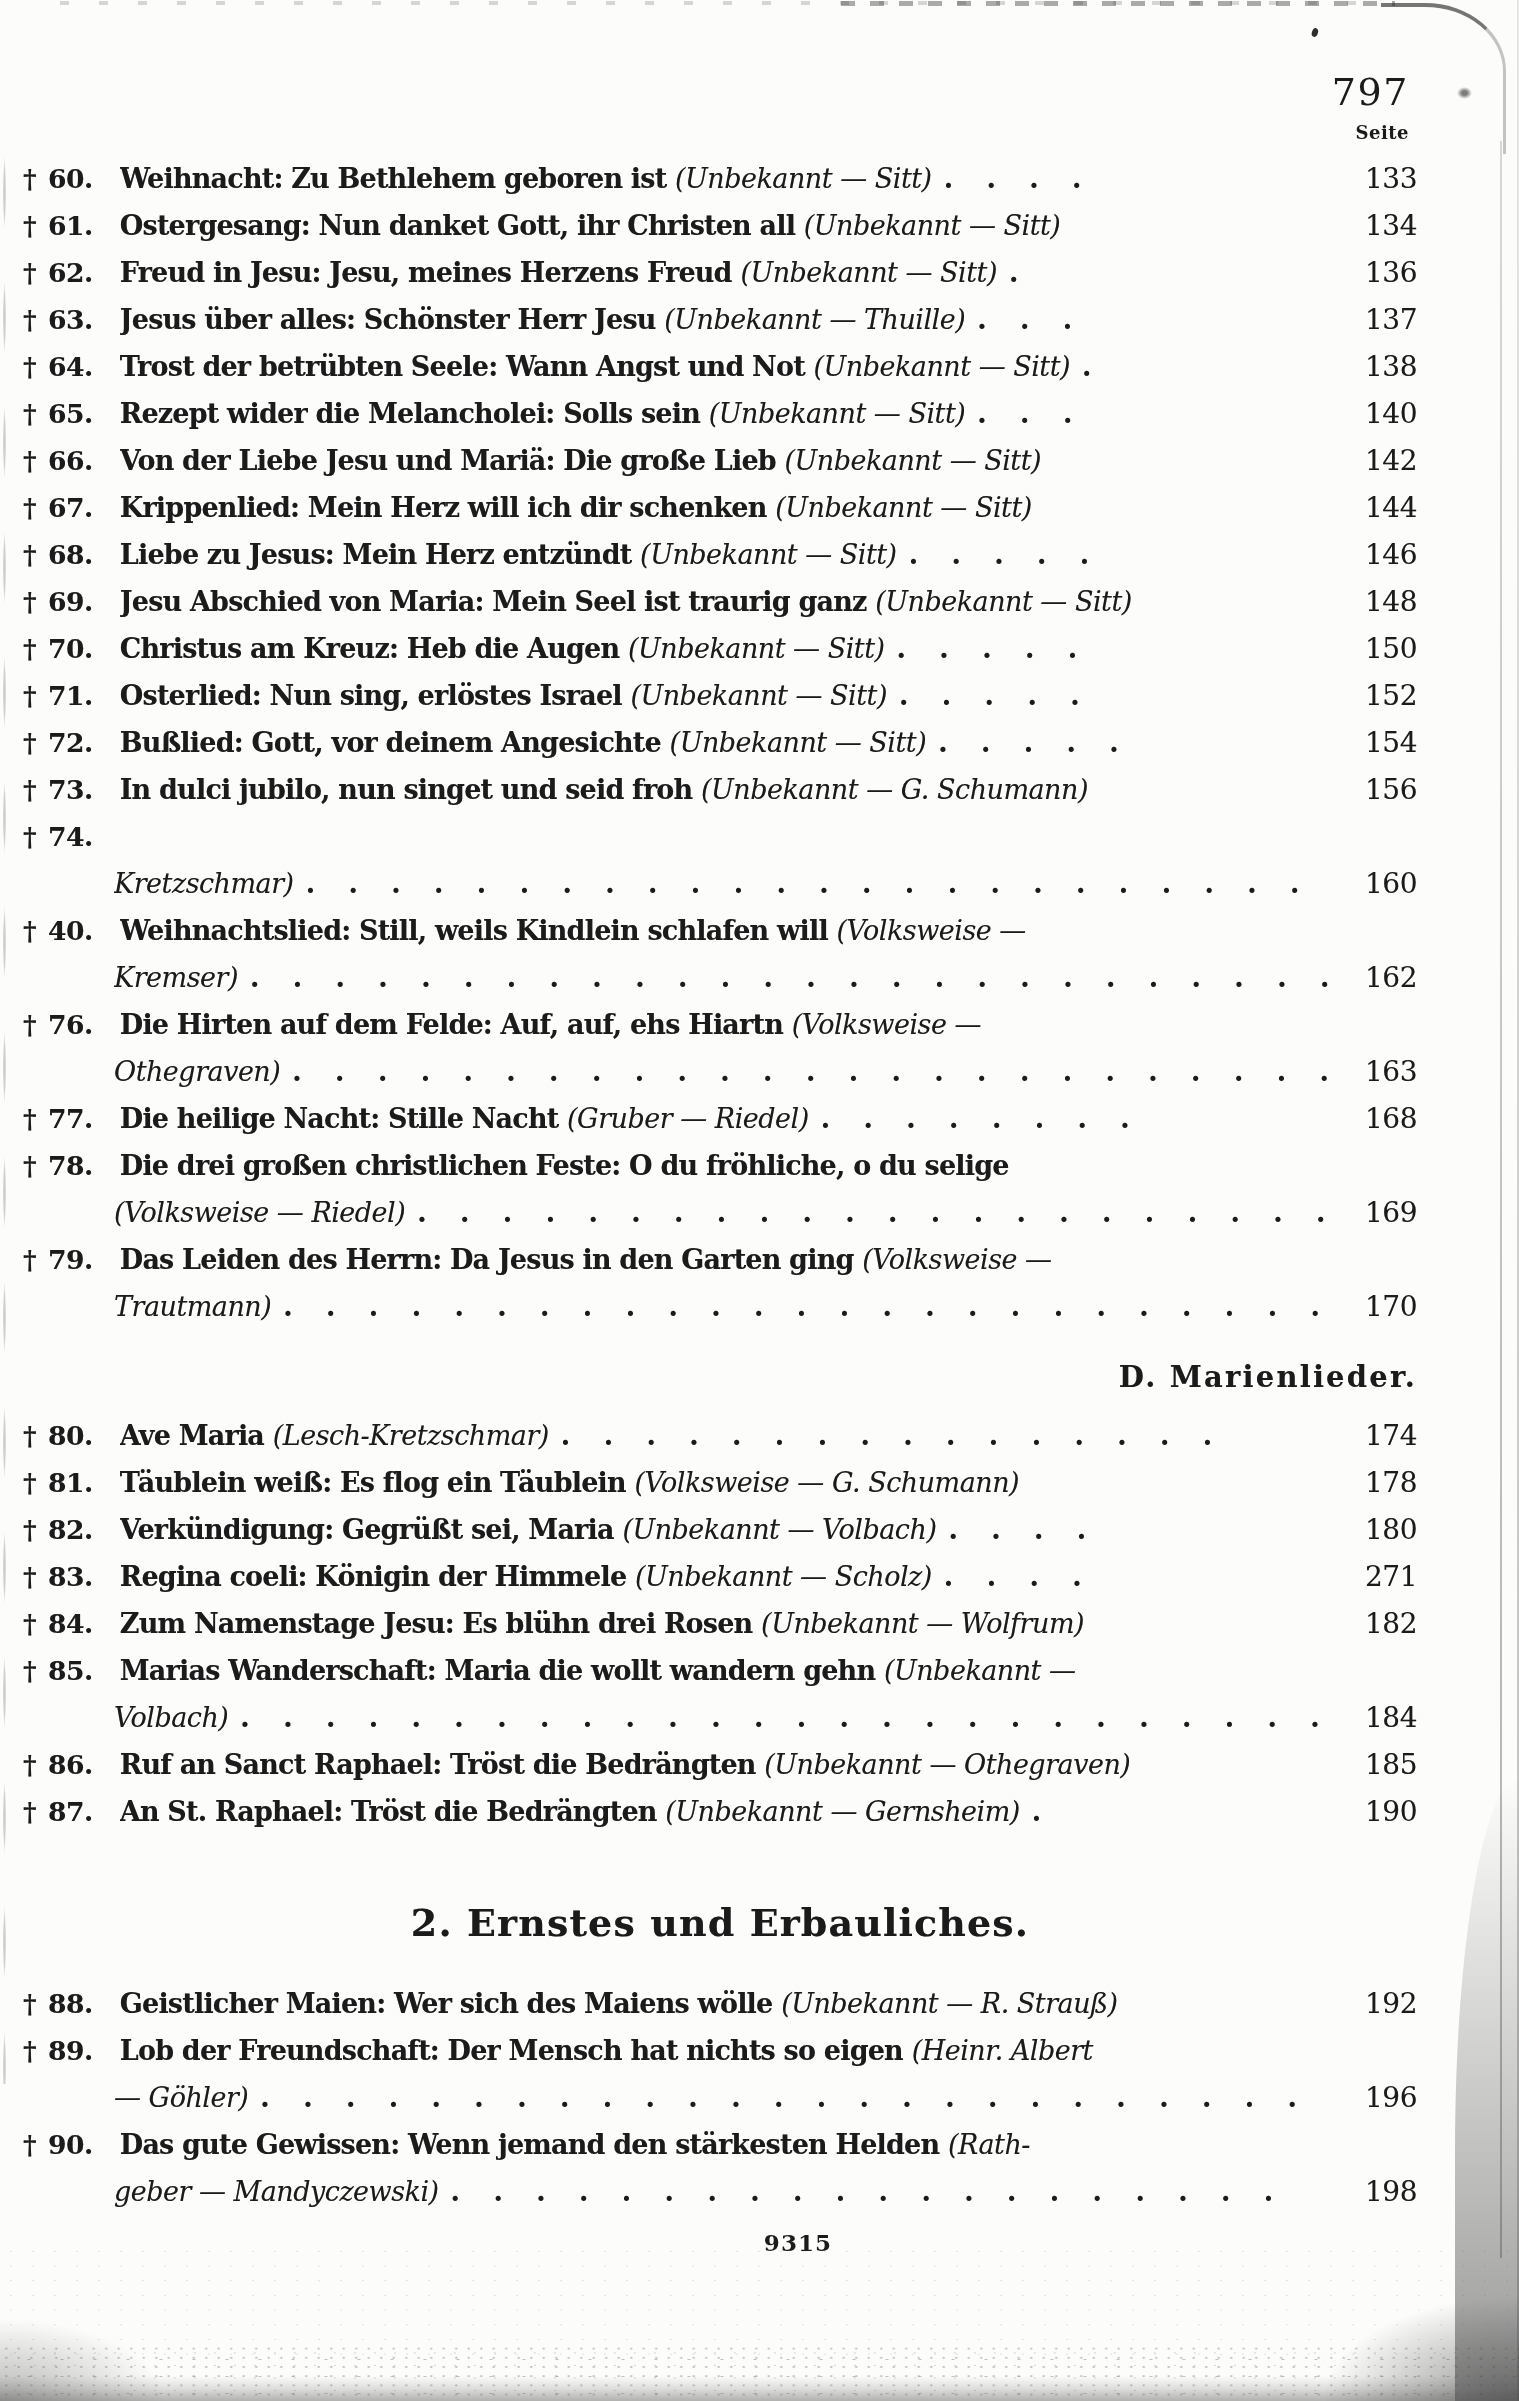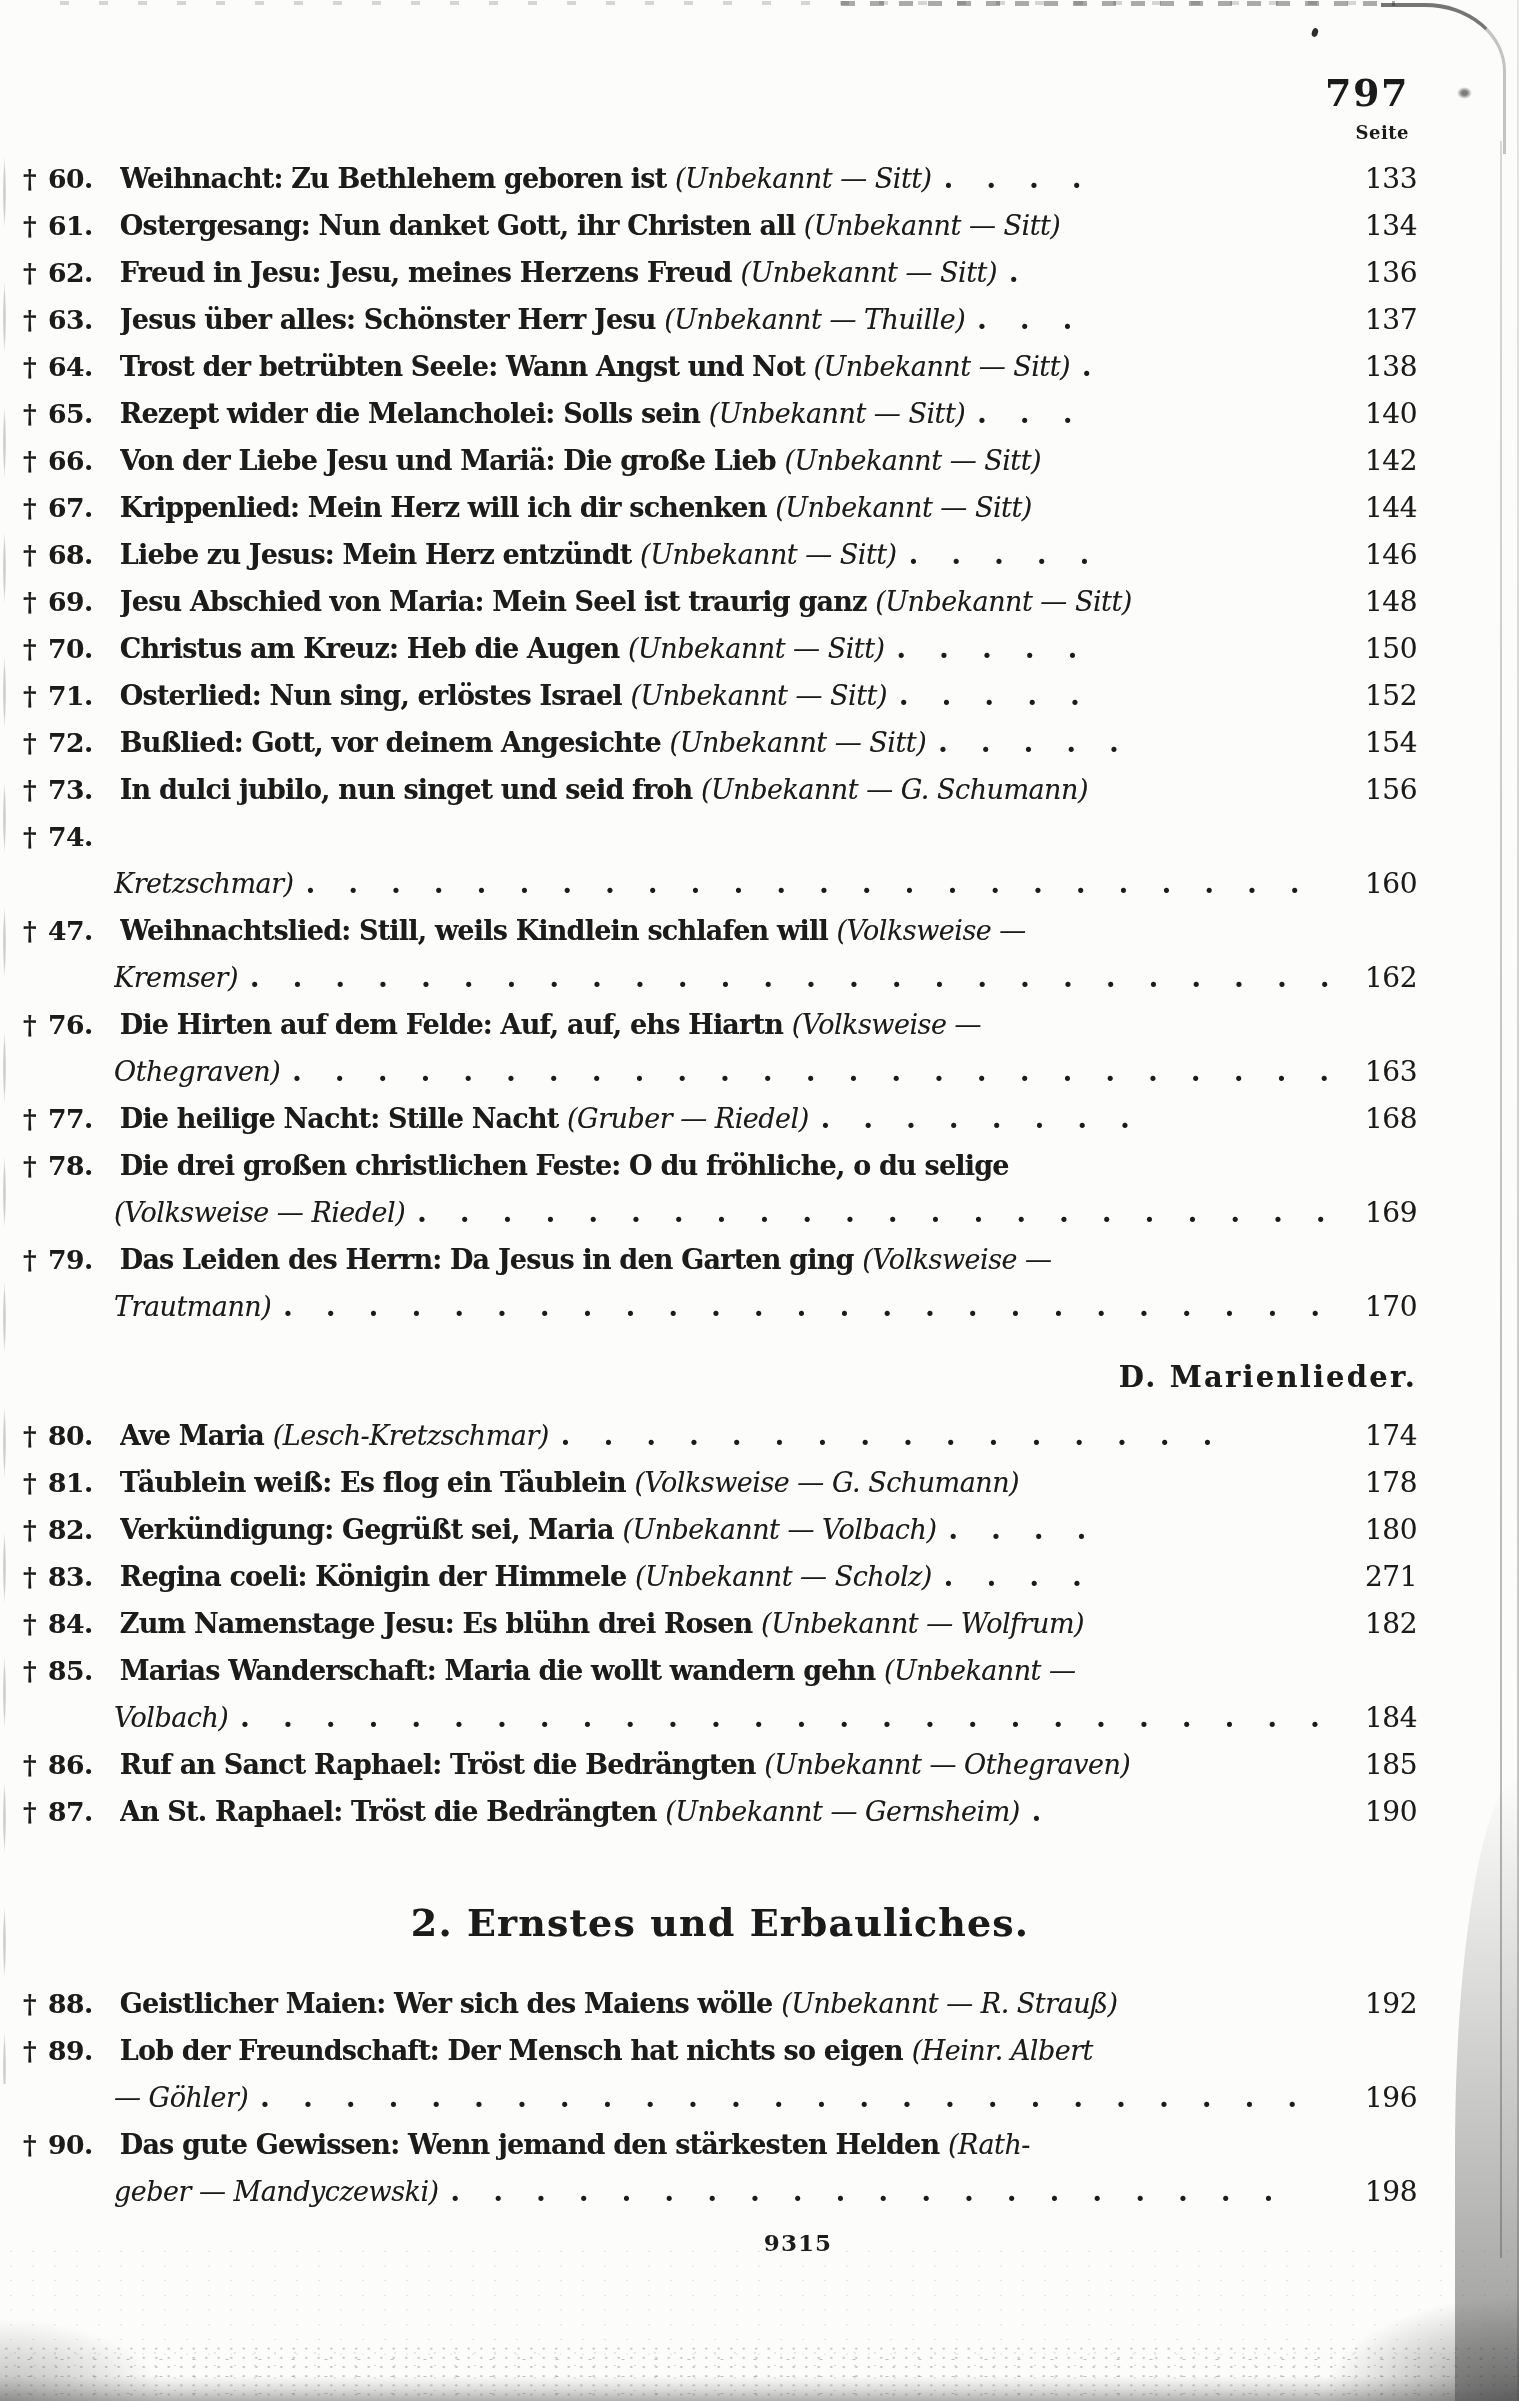--- a/index.html
+++ b/index.html
@@ -20,21 +20,21 @@
     overflow:hidden;
   }
   
   .header{
     padding-top:69px;
     padding-right:111px;
     text-align:right;
   }
   .folio{
     font-size:38px;
-    font-weight:bold;
+    font-weight:normal;
     letter-spacing:1.6px;
     line-height:47px;
   }
   .seite{
     font-size:18px;
     font-weight:bold;
     line-height:24px;
     margin-top:5px;
     letter-spacing:0.5px;
   }
@@ -349,21 +349,21 @@
         <span class="pagecol"></span>
       </div>
       <div class="row cont">
         <span class="marker"></span>
         <span class="body"><span class="attr">Kretzschmar)</span><span class="dots">. . . . . . . . . . . . . . . . . . . . . . . . . .</span></span>
         <span class="pagecol">160</span>
       </div>
       <div class="row">
         <span class="marker">
           <span class="dagger">†</span>
-          <span class="num">47.</span>
+          <span class="num">40.</span>
         </span>
         <span class="body"><span class="title">Weihnachtslied: Still, weils Kindlein schlafen will</span><span class="attr">(Volksweise —</span></span>
         <span class="pagecol"></span>
       </div>
       <div class="row cont">
         <span class="marker"></span>
         <span class="body"><span class="attr">Kremser)</span><span class="dots">. . . . . . . . . . . . . . . . . . . . . . . . . .</span></span>
         <span class="pagecol">162</span>
       </div>
       <div class="row">

